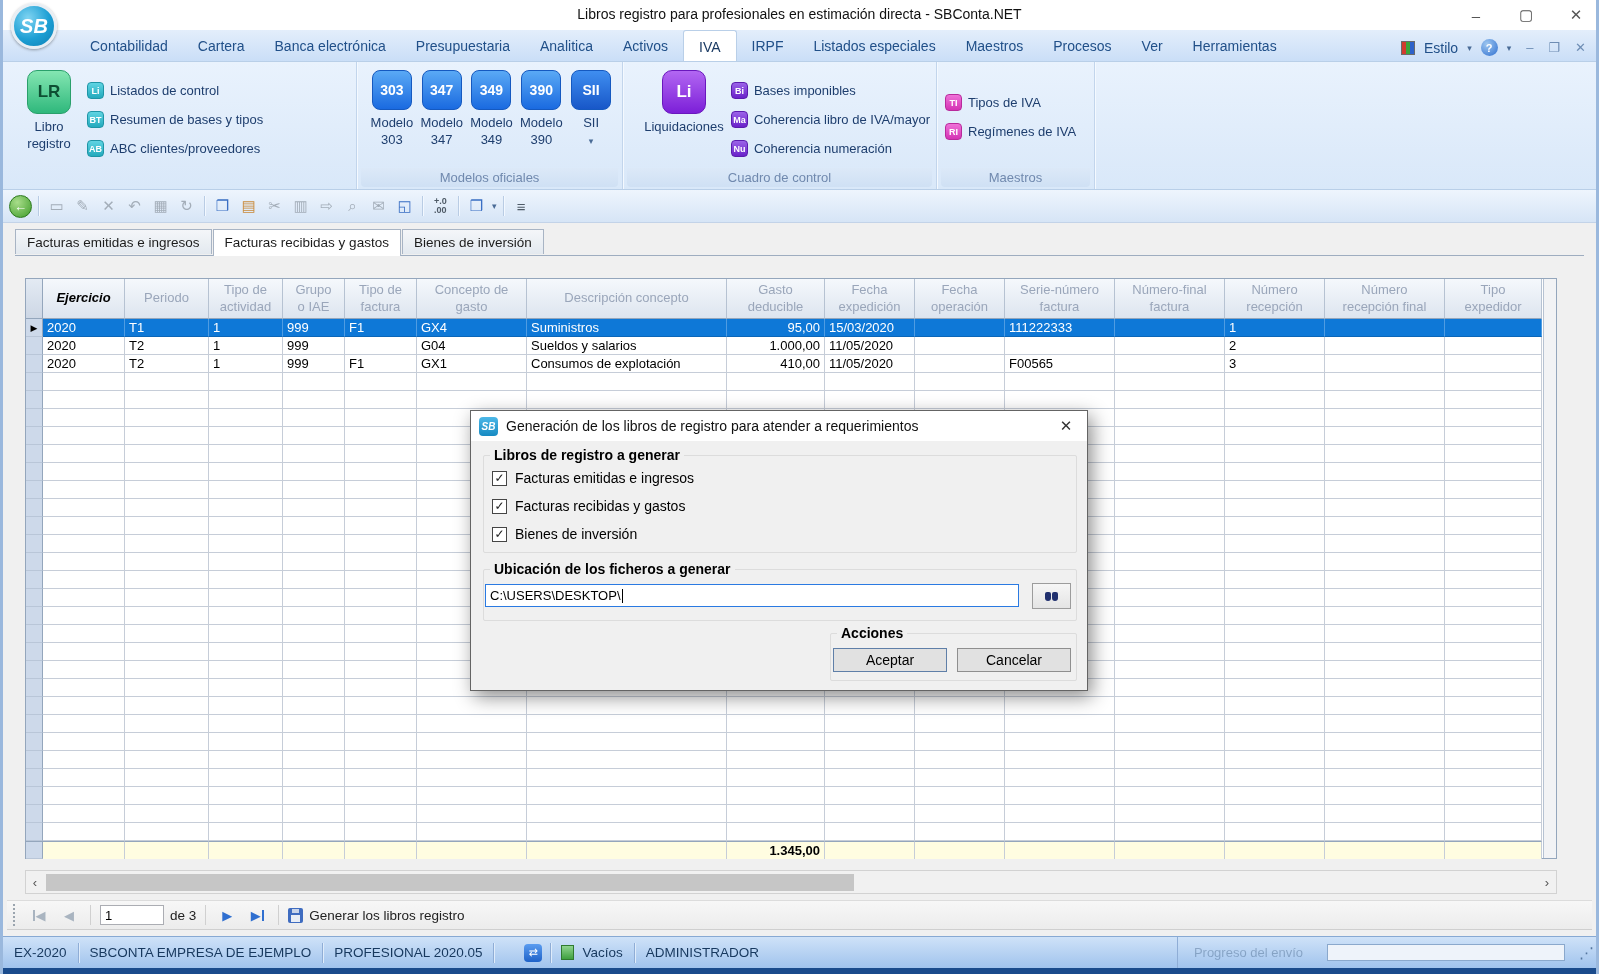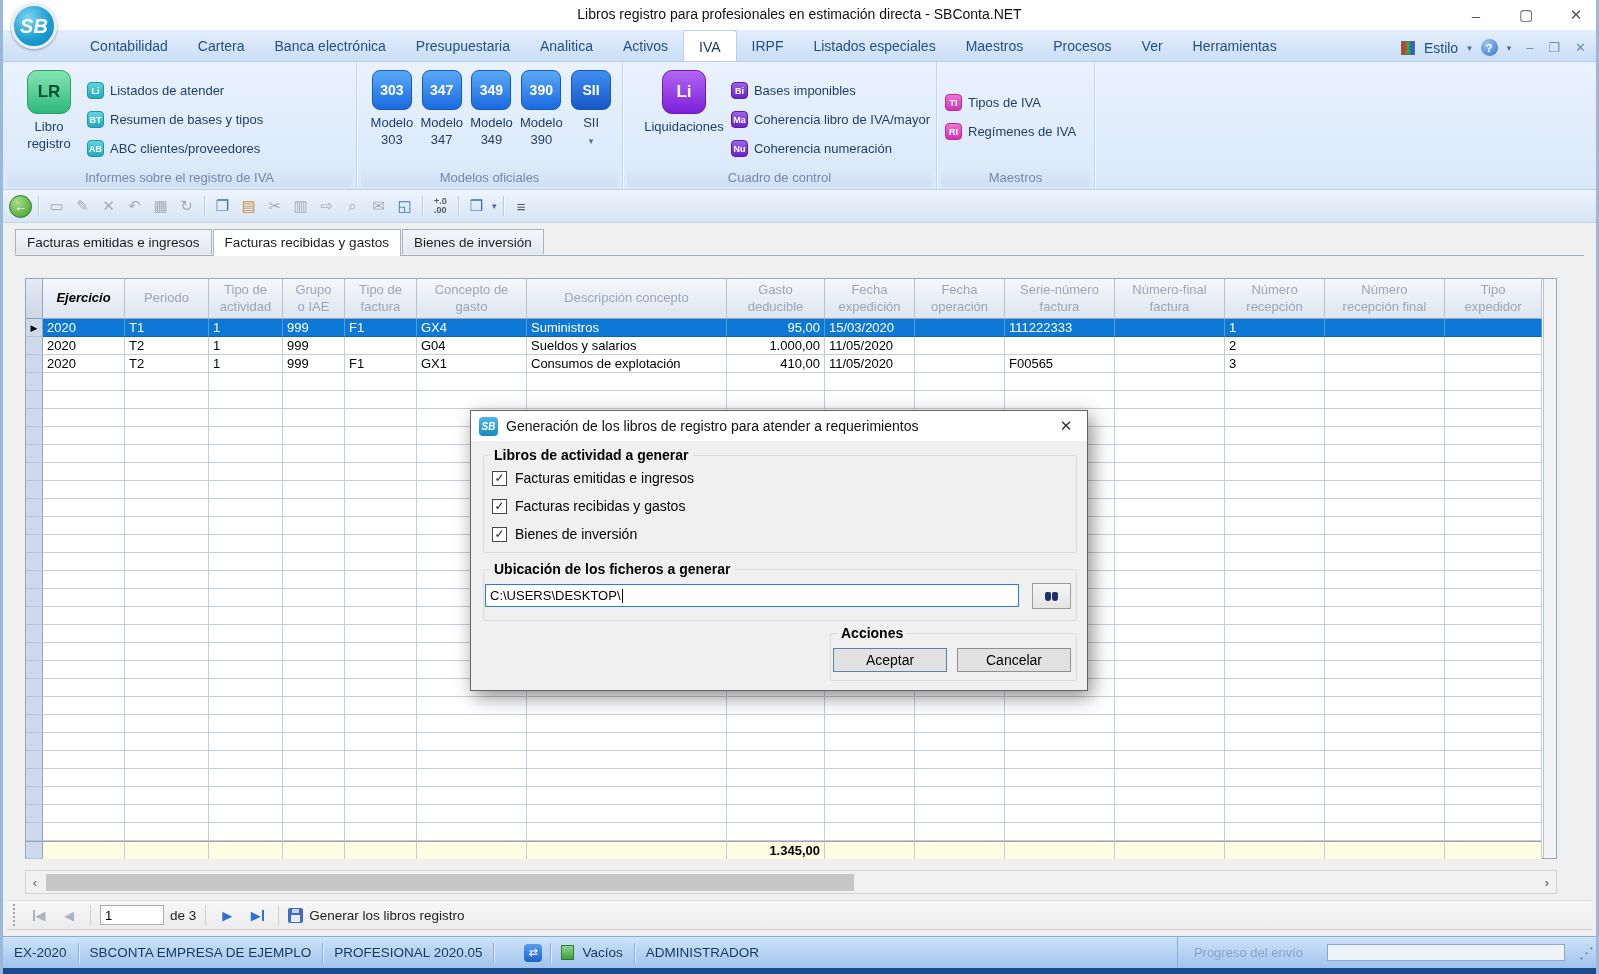--- a/index.html
+++ b/index.html
@@ -206,33 +206,32 @@
     <div class="ribgroup" style="width:354px;">
       <div style="display:flex;">
         <div class="bigbtn">
           <div class="bigbadge badge-lr">LR</div>
           <div class="biglabel">Libro
 registro</div>
         </div>
         <div style="padding-top:6px;">
           <div class="smallrow">
             <span class="smallbadge sb-teal">Li</span>
-            <span class="smalllabel">Listados de atender</span>
+            <span class="smalllabel">Listados de control</span>
           </div>
           <div class="smallrow">
             <span class="smallbadge sb-teal">BT</span>
             <span class="smalllabel">Resumen de bases y tipos</span>
           </div>
           <div class="smallrow">
             <span class="smallbadge sb-teal">AB</span>
             <span class="smalllabel">ABC clientes/proveedores</span>
           </div>
         </div>
       </div>
-      <div class="ribcaption">Informes sobre el registro de IVA</div>
     </div>
 
     <div class="ribgroup" style="width:266px; padding-left:10px;">
       <div style="display:flex;">
         <div class="modelbtn">
           <div class="modelbadge">303</div>
           <div class="modellabel">Modelo
 303</div>
         </div>
         <div class="modelbtn">
@@ -944,21 +943,21 @@
   <div class="bottomedge"></div>
 
   <div class="dialog">
     <div class="dlg-titlebar">
       <div class="dlg-logo">SB</div>
       <div class="dlg-title">Generación de los libros de registro para atender a requerimientos</div>
       <div class="dlg-close">✕</div>
     </div>
 
     <div class="fieldset fs-books">
-      <div class="legend">Libros de actividad a generar</div>
+      <div class="legend">Libros de registro a generar</div>
       <div class="cbrow" style="top:14px;">
         <span class="cb">✓</span>
         <span class="cblabel">Facturas emitidas e ingresos</span>
       </div>
       <div class="cbrow" style="top:42px;">
         <span class="cb">✓</span>
         <span class="cblabel">Facturas recibidas y gastos</span>
       </div>
       <div class="cbrow" style="top:70px;">
         <span class="cb">✓</span>

